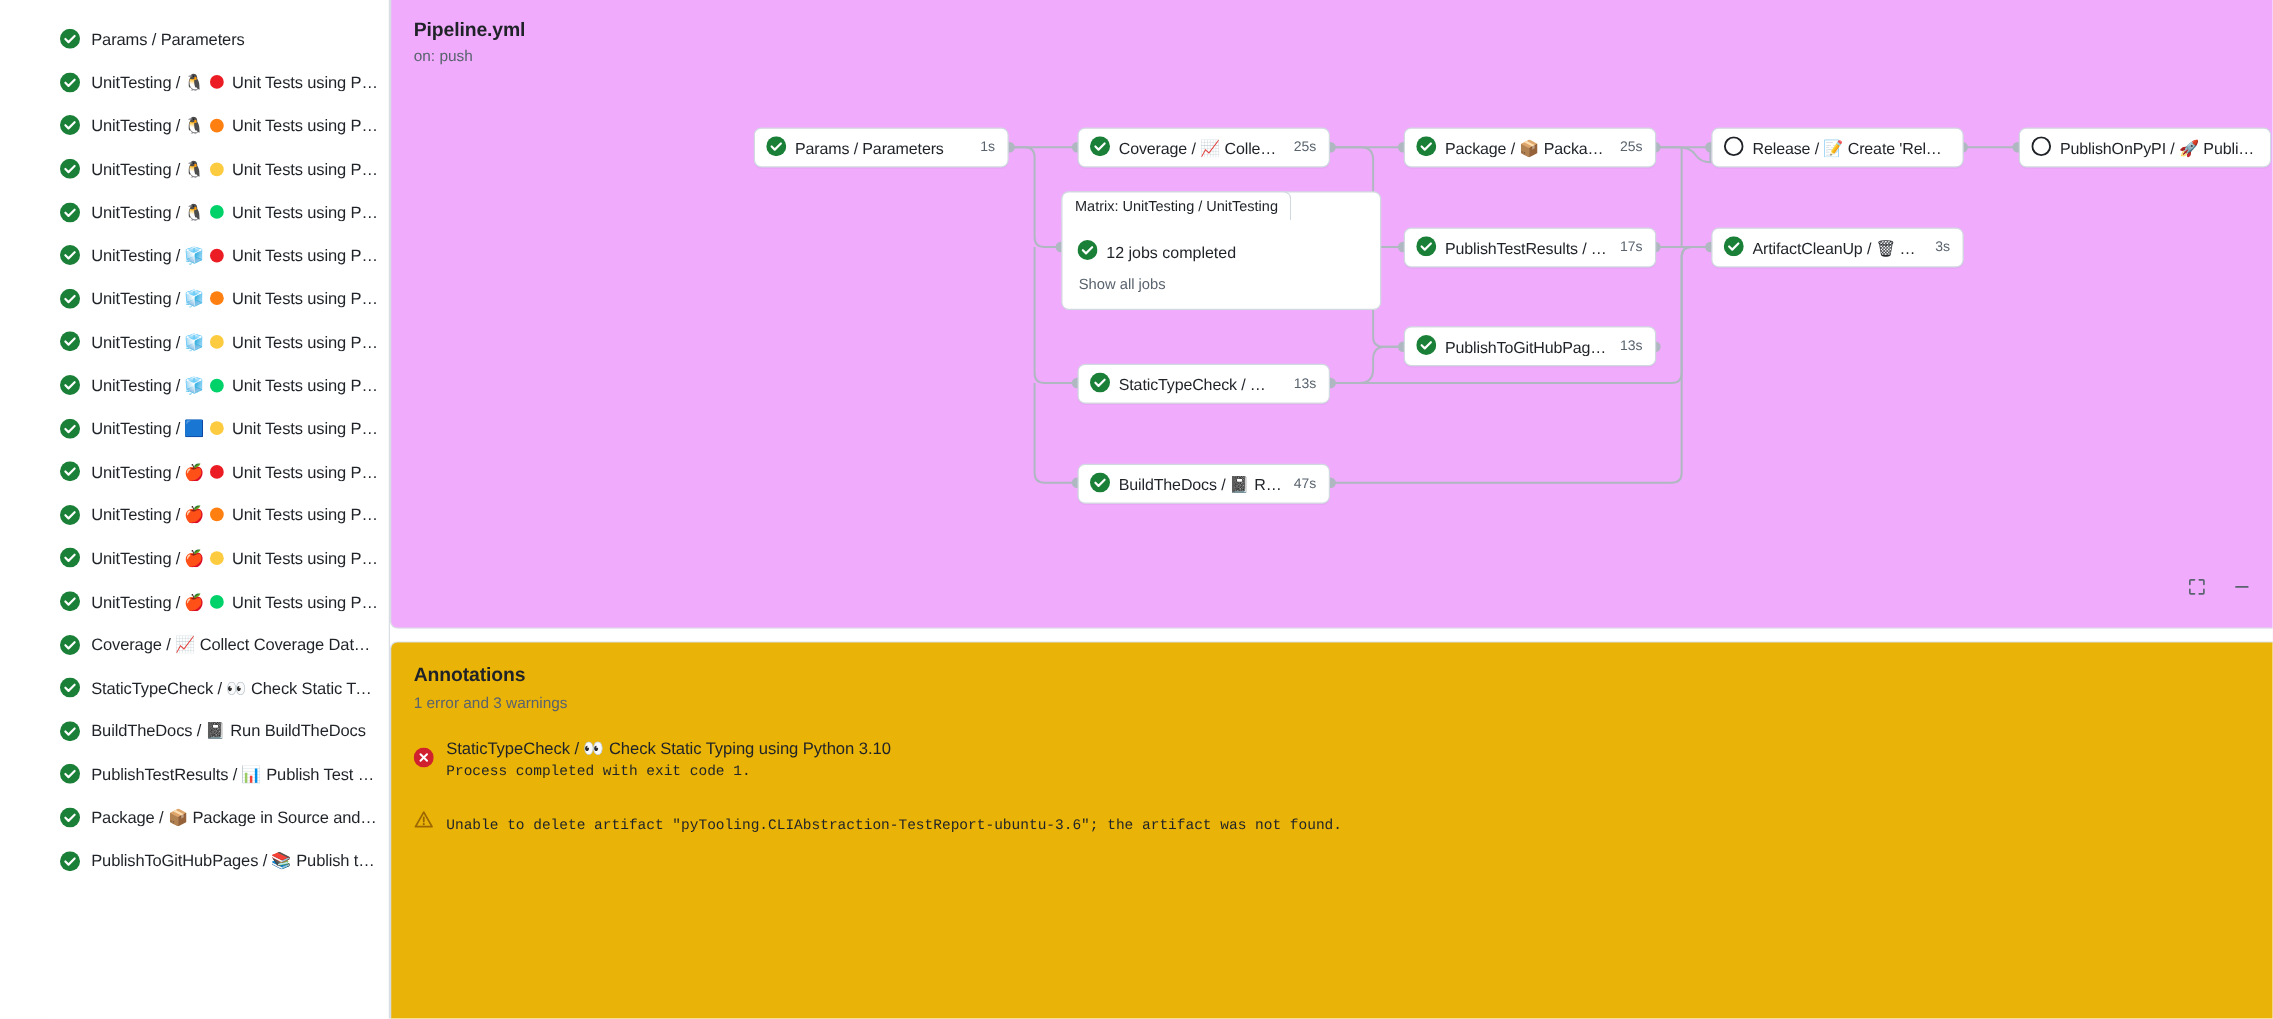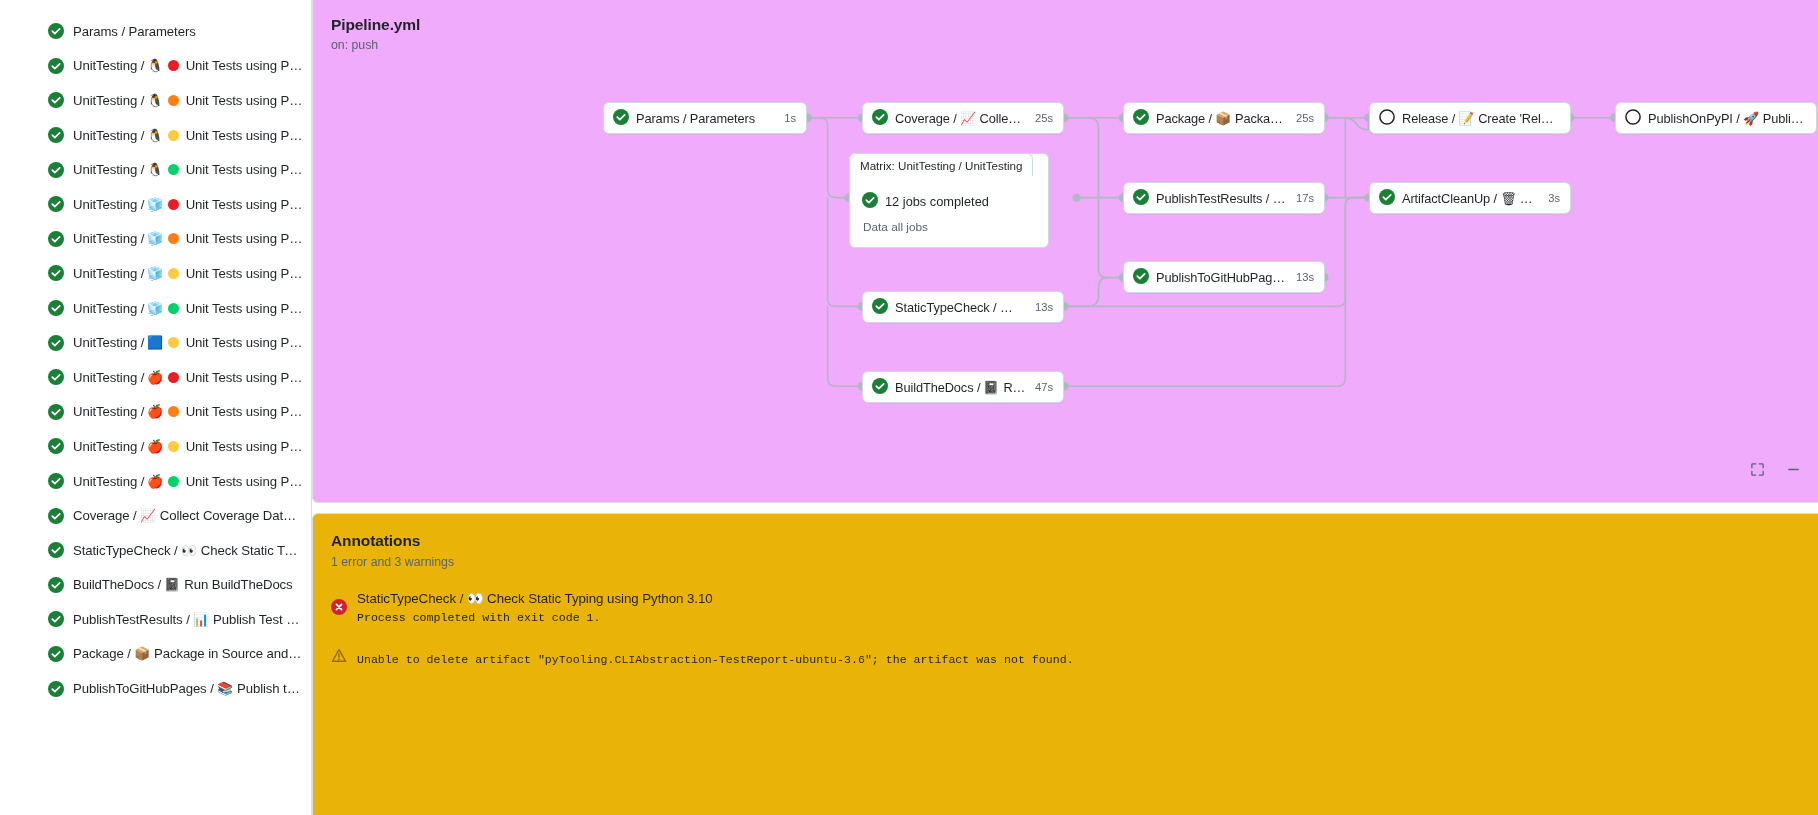--- a/index.html
+++ b/index.html
@@ -404,33 +404,33 @@
             <div class="node" style="left: 549px; top: 371px; width: 202px;">
               <span class="nico"><svg width="16" height="16" viewBox="0 0 16 16">
                   <circle cx="8" cy="8" r="8" fill="#1a7f37"></circle>
                   <path d="M4.3 8.2l2.5 2.5 4.9-4.9" stroke="#fff" stroke-width="1.7" fill="none" stroke-linecap="round" stroke-linejoin="round"></path>
                 </svg></span>
               <span class="ntext">BuildTheDocs / <span class="emoji">📓</span> Run Buil...</span>
               <span class="ndur">47s</span>
             </div>
           </div>
 
-        <div class="matrix-box" id="matrix-box" style="left:536px; top:153px; width:200px; height:95px;">
+        <div class="matrix-box" id="matrix-box" style="left:536px; top:153px; width:256px; height:95px;">
           <div class="matrix-label">Matrix: UnitTesting / UnitTesting</div>
           <div class="matrix-inner">
             <div class="matrix-jobs">
               <span class="nico">
                 <svg width="16" height="16" viewBox="0 0 16 16">
                     <circle cx="8" cy="8" r="8" fill="#1a7f37"></circle>
                     <path d="M4.3 8.2l2.5 2.5 4.9-4.9" stroke="#fff" stroke-width="1.7" fill="none" stroke-linecap="round" stroke-linejoin="round"></path>
                   </svg>
               </span>
               <span>12 jobs completed</span>
             </div>
-            <div class="matrix-show">Data all jobs</div>
+            <div class="matrix-show">Show all jobs</div>
           </div>
         </div>
 
         <div class="zoom-controls">
           <div class="zc-btn">
             <svg width="15" height="15" viewBox="0 0 16 16" fill="none" stroke="#59636e" stroke-width="1.4" stroke-linecap="round">
               <path d="M2 6V2.8A.8.8 0 0 1 2.8 2H6M10 2h3.2a.8.8 0 0 1 .8.8V6M14 10v3.2a.8.8 0 0 1-.8.8H10M6 14H2.8a.8.8 0 0 1-.8-.8V10"></path>
             </svg>
           </div>
           <div class="zc-group">

